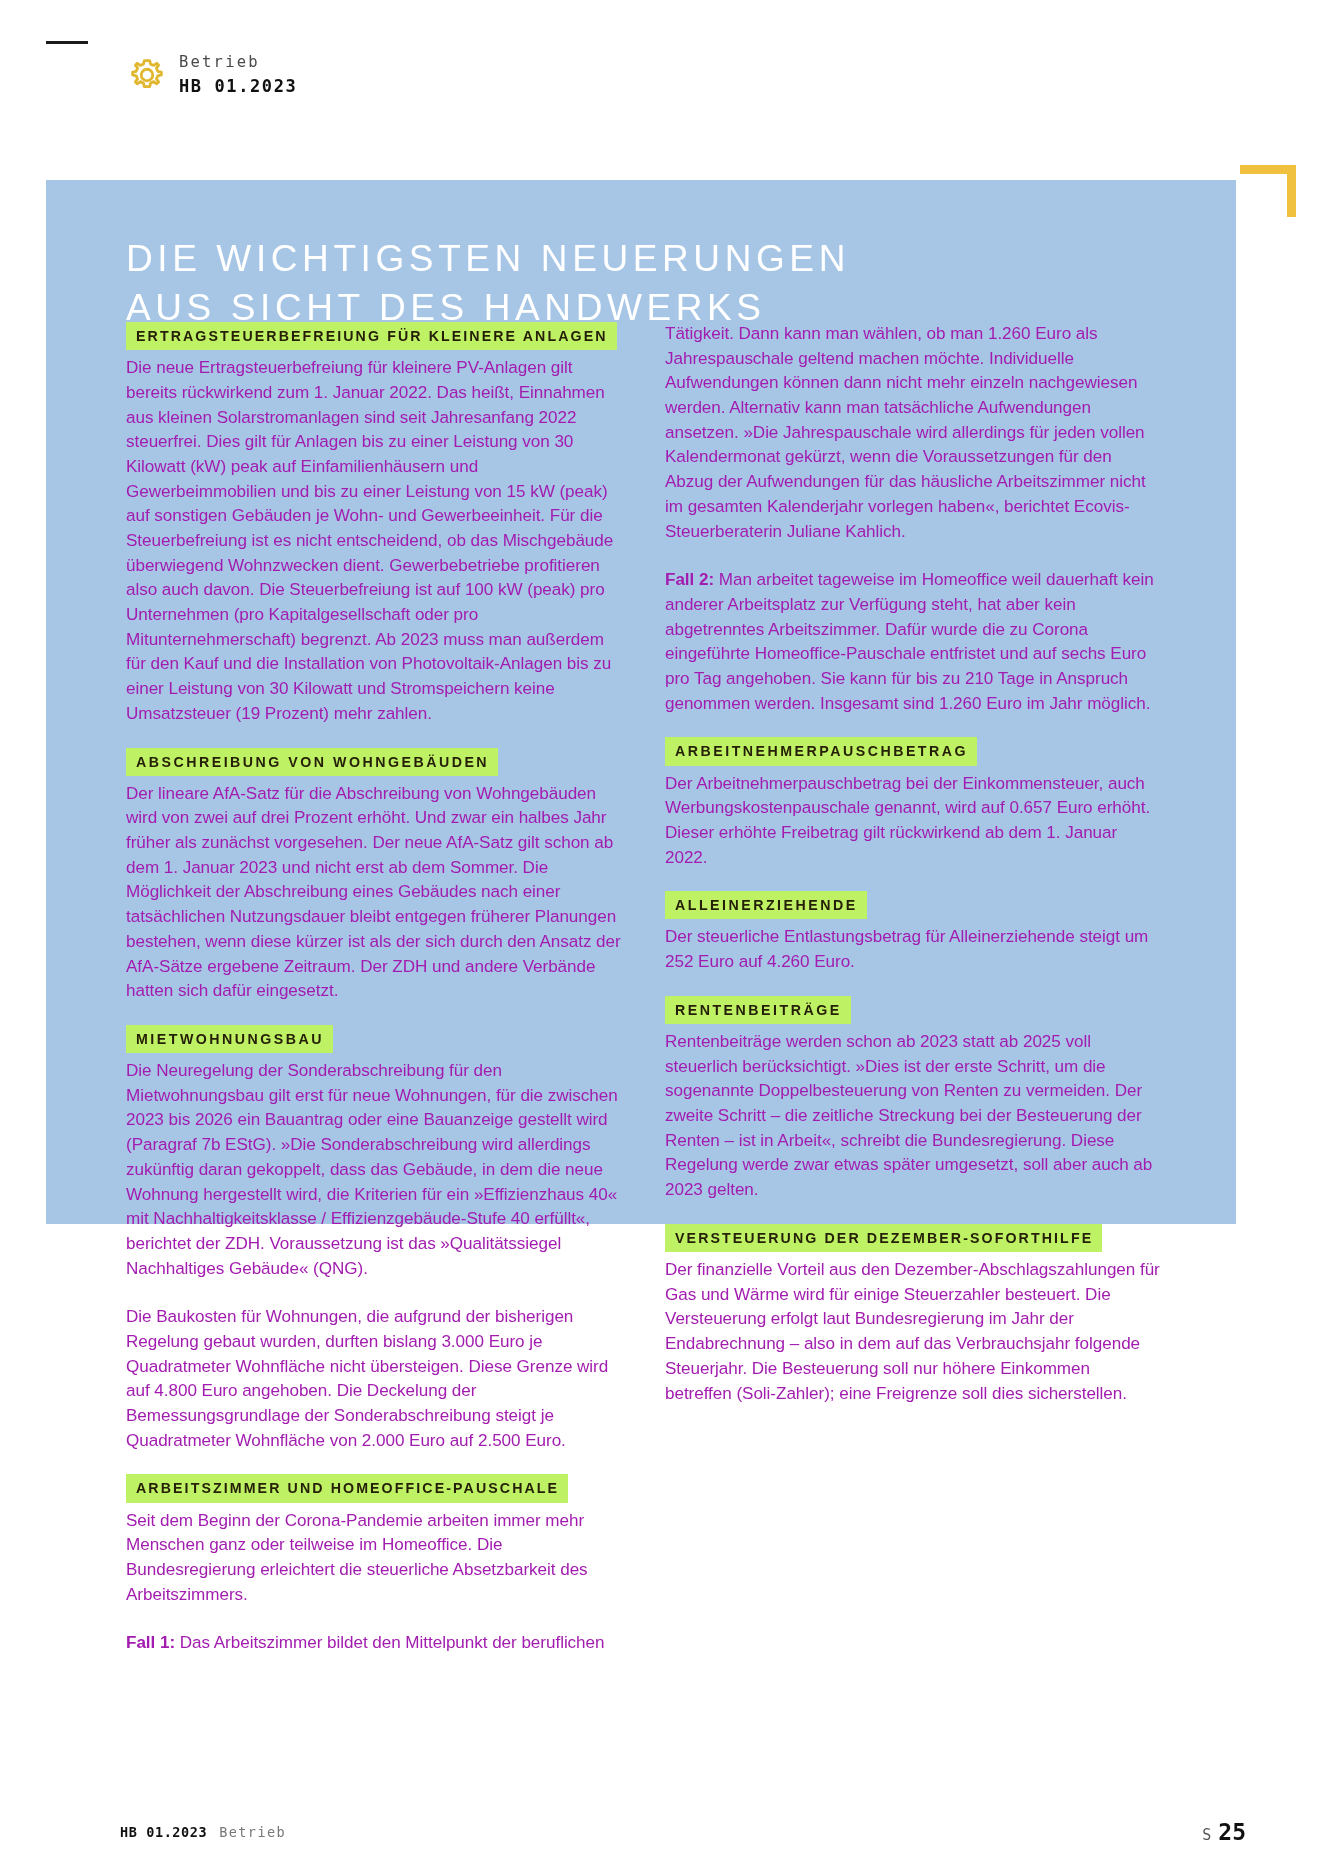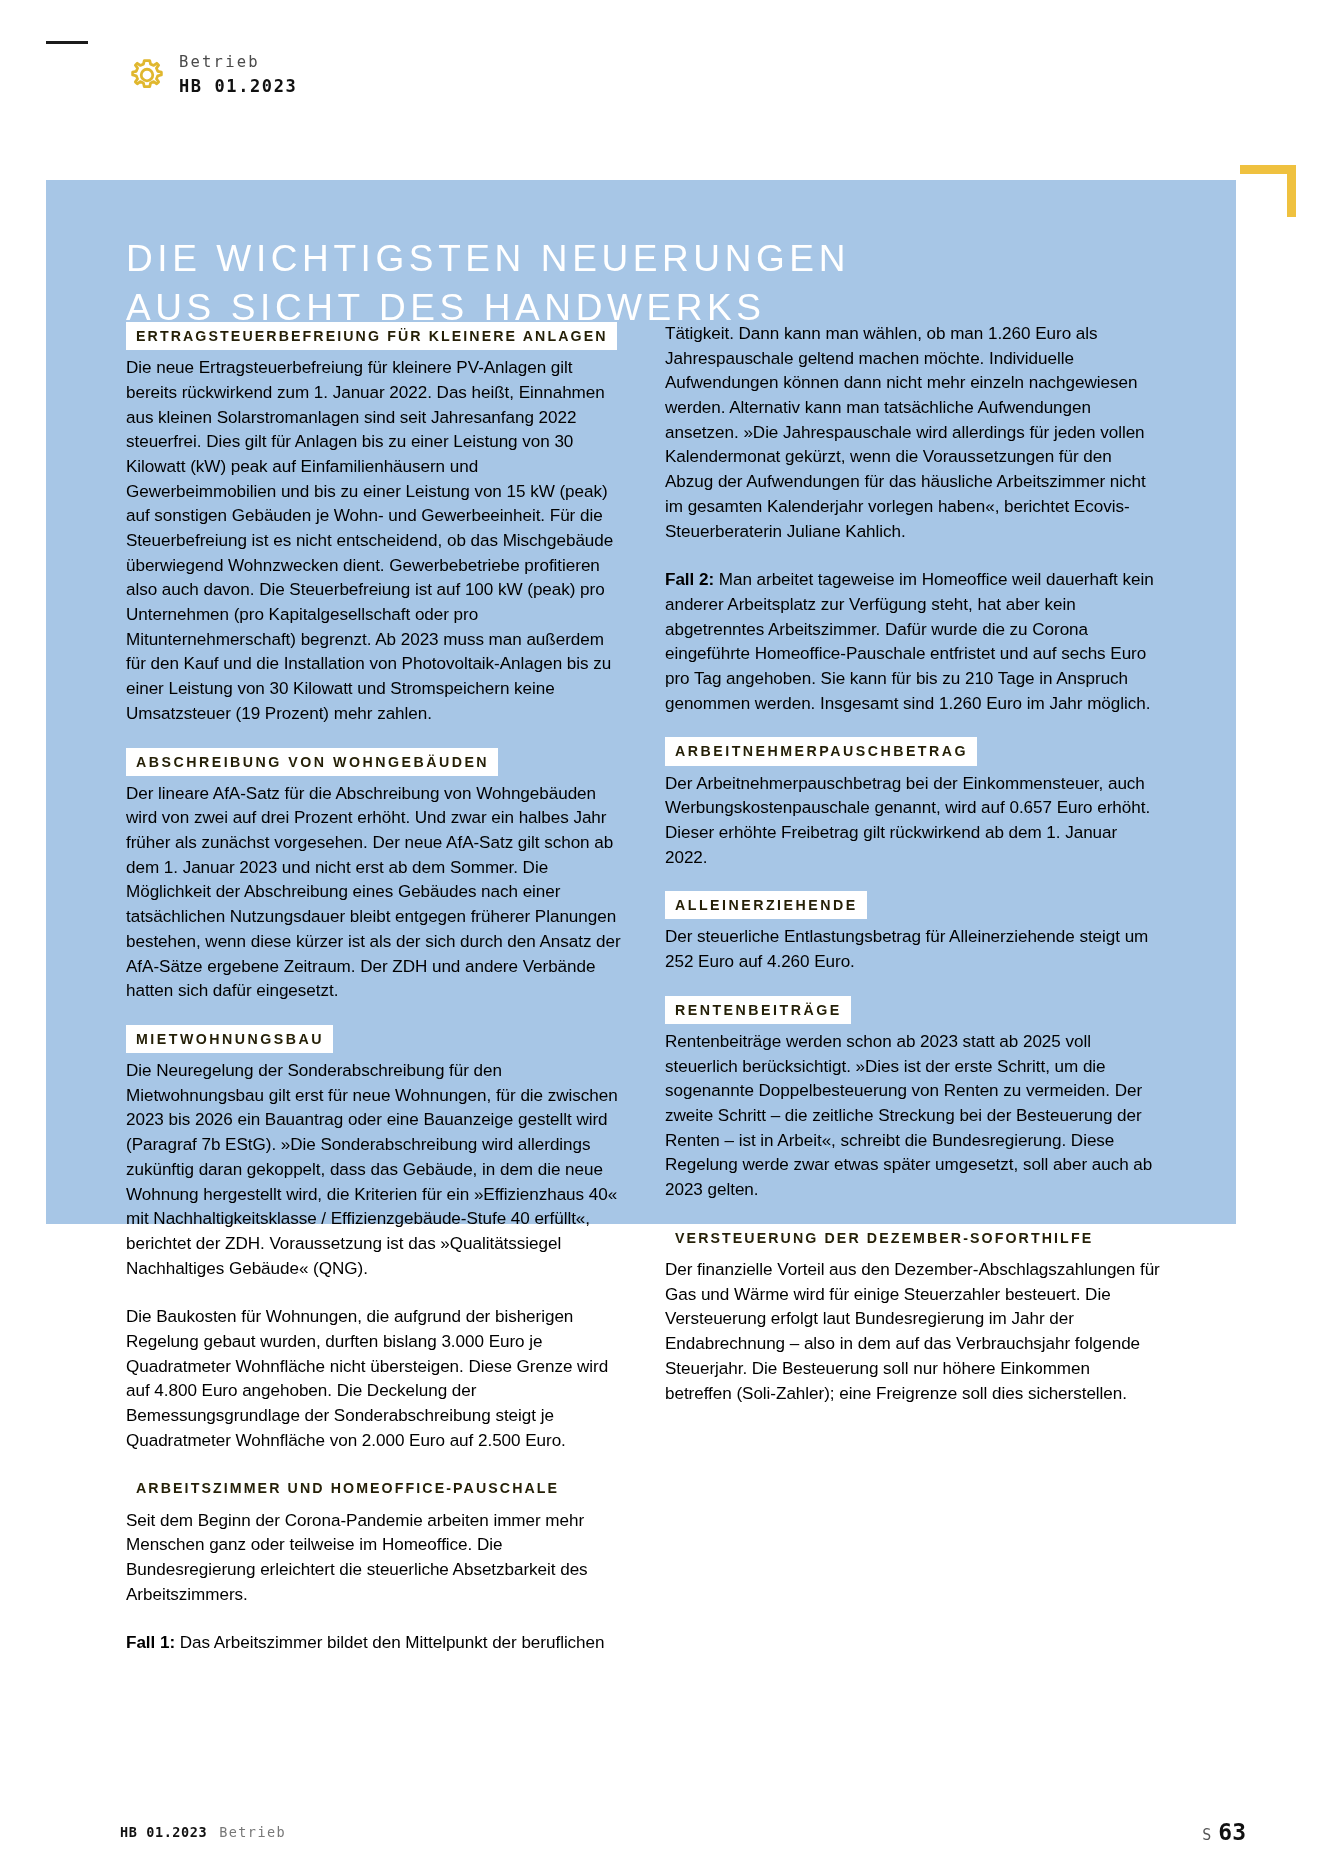--- a/index.html
+++ b/index.html
@@ -102,39 +102,39 @@
     width: 1035px;
     display: flex;
     gap: 44px;
   }
   .col {
     width: 495px;
   }
 
   .sec-head {
     display: inline-block;
-    background: #ffffff;
+    background: #bef264;
     color: #241f06;
     font-size: 14.2px;
     font-weight: 600;
     letter-spacing: 2.5px;
     line-height: 1;
     padding: 7px 9px 7px 10px;
     margin: 0 0 6px 0;
     white-space: nowrap;
   }
   .sec-head.tight { letter-spacing: 2.1px; }
   .block { margin-bottom: 21px; }
   .block:last-child { margin-bottom: 0; }
 
   p.body {
     margin: 0 0 0 0;
     font-size: 17.1px;
     line-height: 1.445;
-    color: #000000;
+    color: #a21caf;
     letter-spacing: -0.05px;
     text-align: left;
     font-family: "Liberation Sans", sans-serif;
   }
   p.body + p.body { margin-top: 24px; }
   .lead { font-weight: bold; }
 
   
   .page-footer {
     position: absolute;
@@ -227,15 +227,15 @@
         <div class="block"><div class="sec-head tight">VERSTEUERUNG DER DEZEMBER-SOFORTHILFE</div><p class="body">Der finanzielle Vorteil aus den Dezember-Abschlagszahlungen für Gas und Wärme wird für einige Steuerzahler besteuert. Die Versteuerung erfolgt laut Bundesregierung im Jahr der Endabrechnung – also in dem auf das Verbrauchsjahr folgende Steuerjahr. Die Besteuerung soll nur höhere Einkommen betreffen (Soli-Zahler); eine Freigrenze soll dies sicherstellen.</p></div>
       </div>
   </div>
 </div>
 
 <div class="page-footer">
   <div class="foot-left">
     <span class="foot-issue">HB 01.2023</span><span class="foot-section">Betrieb</span>
   </div>
   <div class="foot-right">
-    <span class="foot-s">S</span><span class="foot-num">63</span>
+    <span class="foot-s">S</span><span class="foot-num">25</span>
   </div>
 </div>
 
 </body></html>

